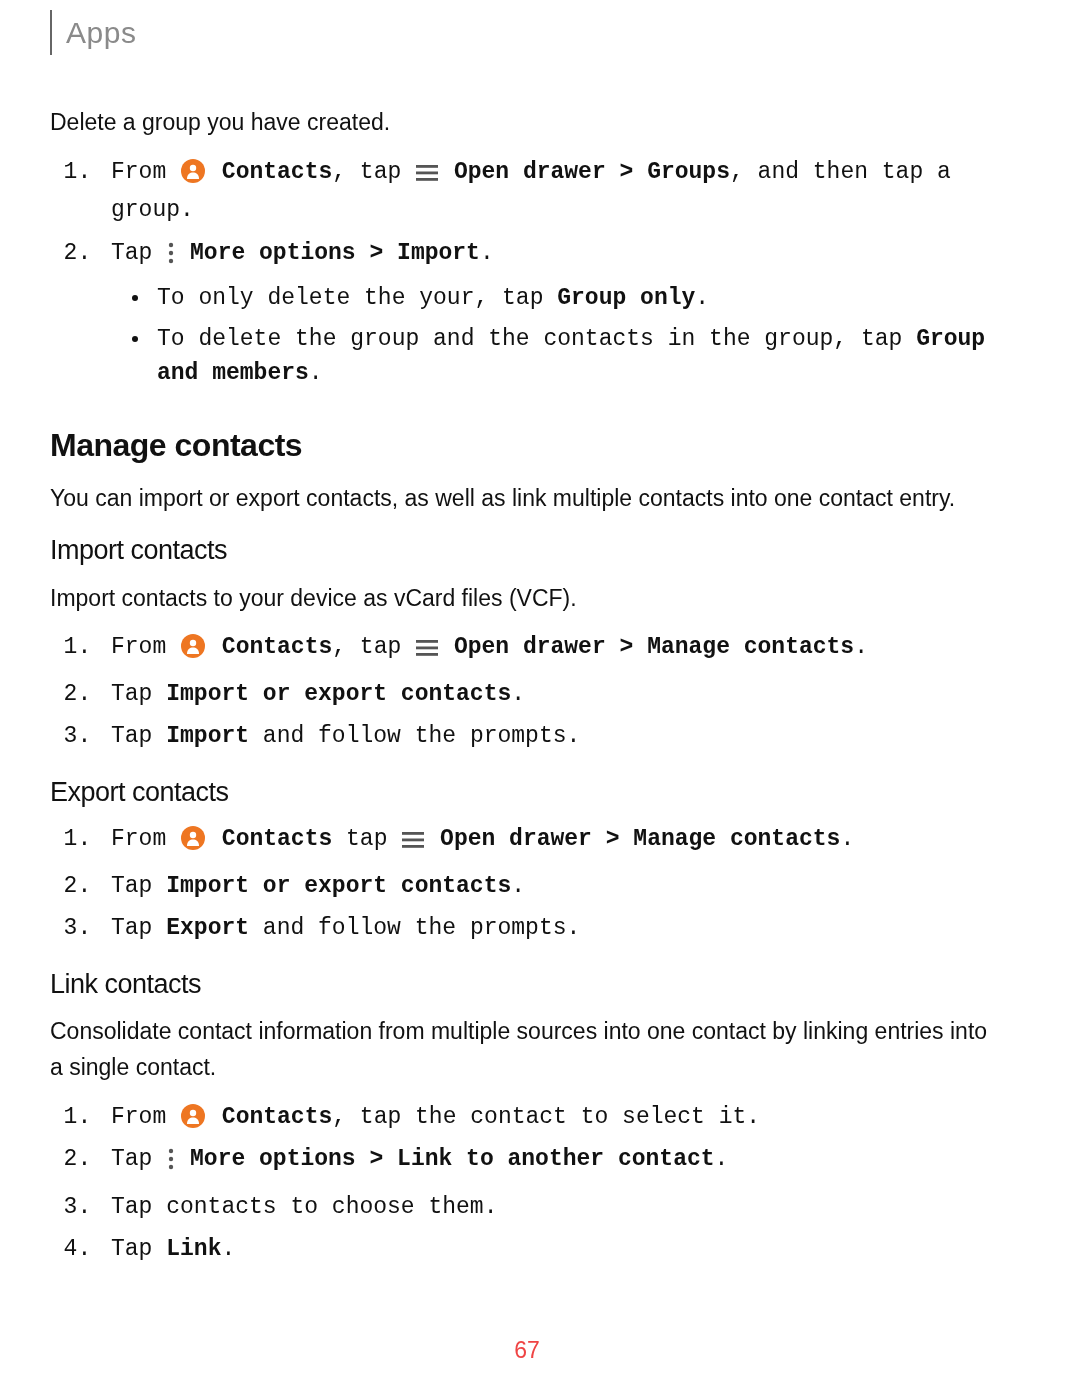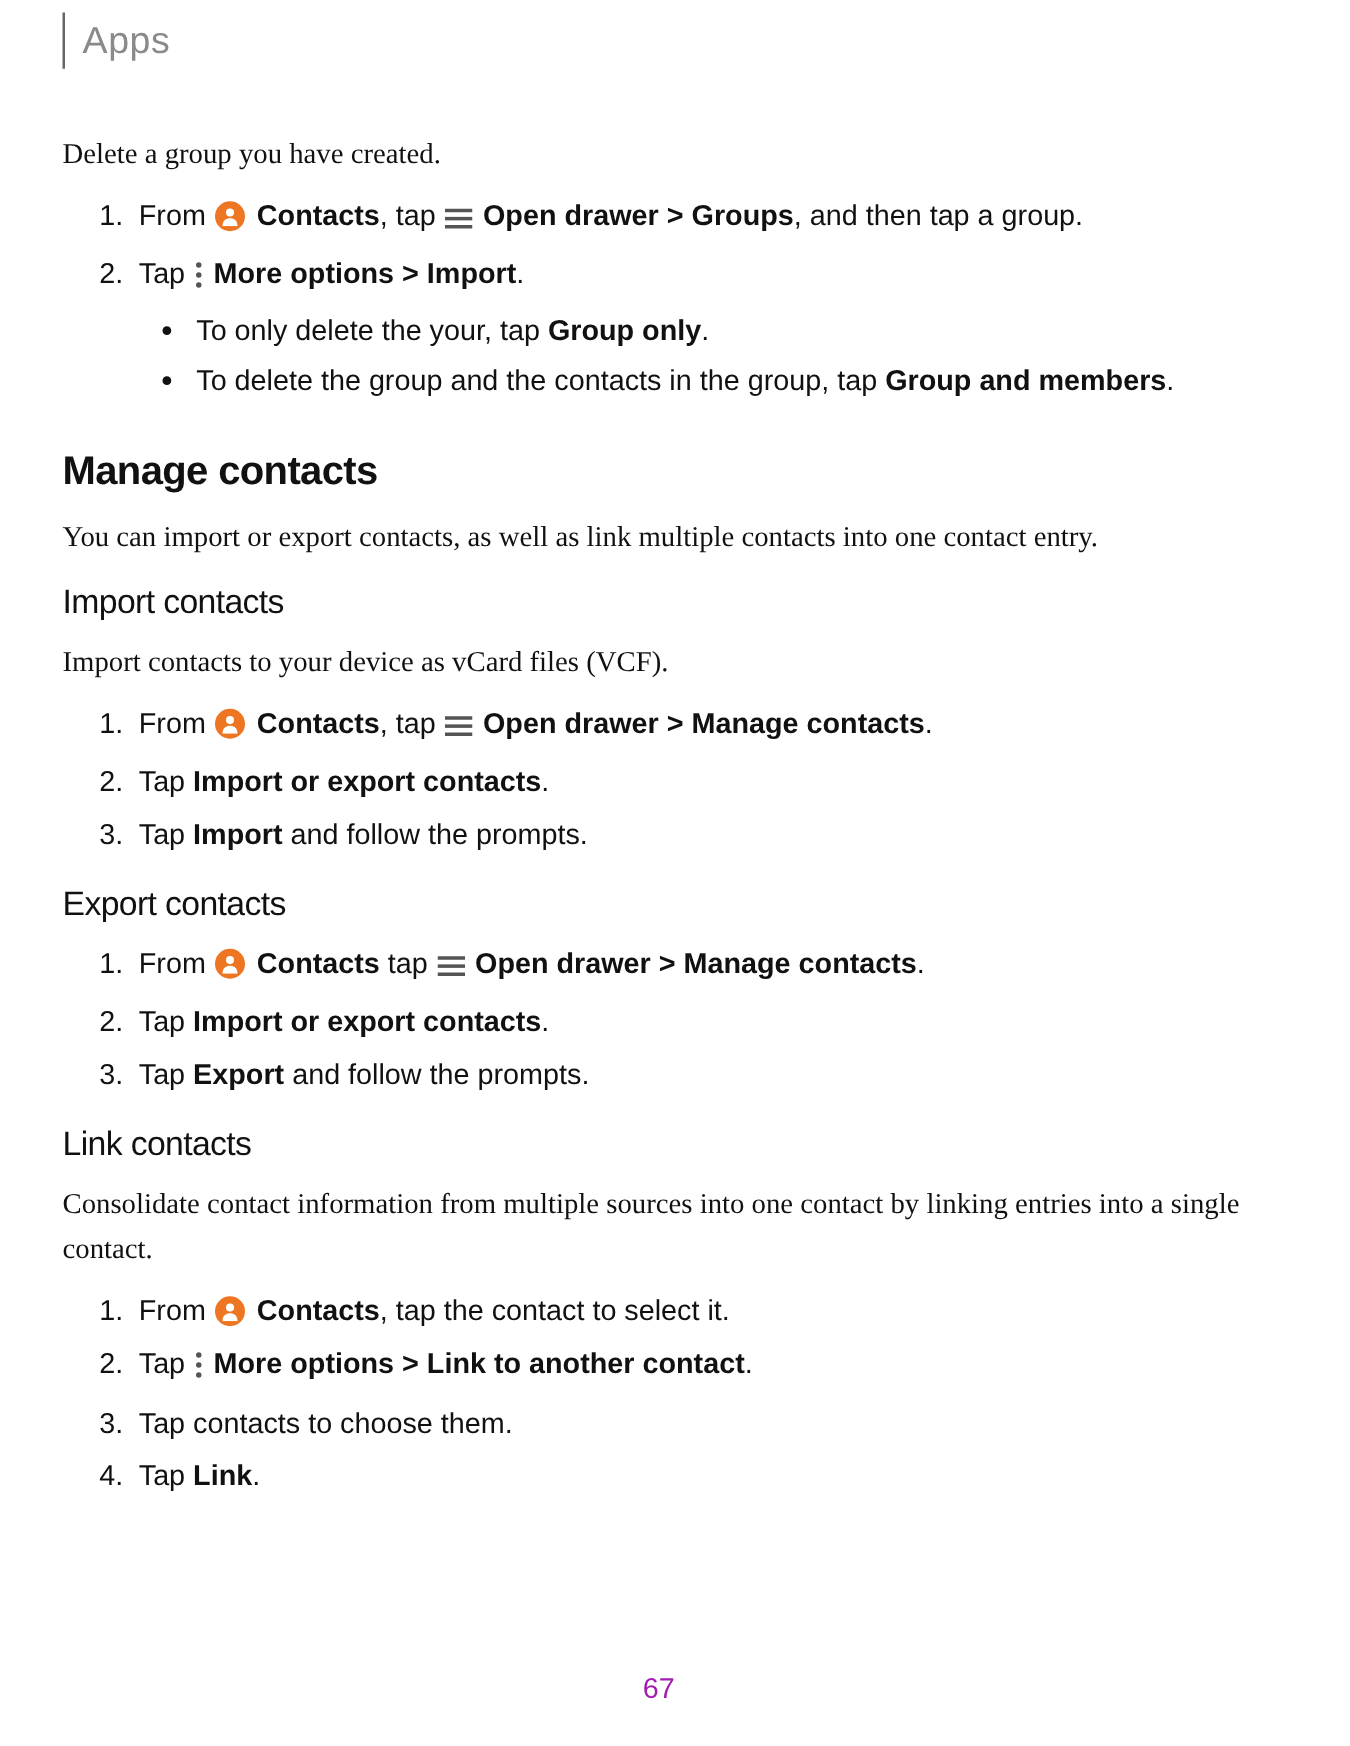--- a/index.html
+++ b/index.html
@@ -37,25 +37,25 @@
   .h2 {
     font-size: 32px;
     font-weight: 700;
     margin: 30px 0 12px 0;
     letter-spacing: -0.5px;
     font-stretch: condensed;
   }
   .para {
     margin: 4px 0 14px 0;
     line-height: 1.55;
-    font-family: Liberation Serif, serif;
   }
   ol {
     margin: 10px 0 18px 0;
     padding-left: 55px;
+    font-family: Liberation Mono, monospace;
   }
   ol > li {
     margin: 8px 0;
     padding-left: 6px;
   }
   ul.bullet {
     list-style-type: disc;
     margin: 6px 0 4px 0;
     padding-left: 40px;
   }
@@ -88,21 +88,21 @@
     display: inline-block;
     vertical-align: -5px;
     margin: 0 1px 0 1px;
   }
   .pagenum {
     position: absolute;
     left: 0; right: 0;
     bottom: 30px;
     text-align: center;
     font-size: 23px;
-    color: #a21caf;
+    color: #ef4444;
   }
   .relwrap { position: relative; width:1054px; height:1397px; }
 </style>
 </head>
 <body>
 
 <div class="relwrap">
 <div class="page">
 
   <div class="breadcrumb">Apps</div>

